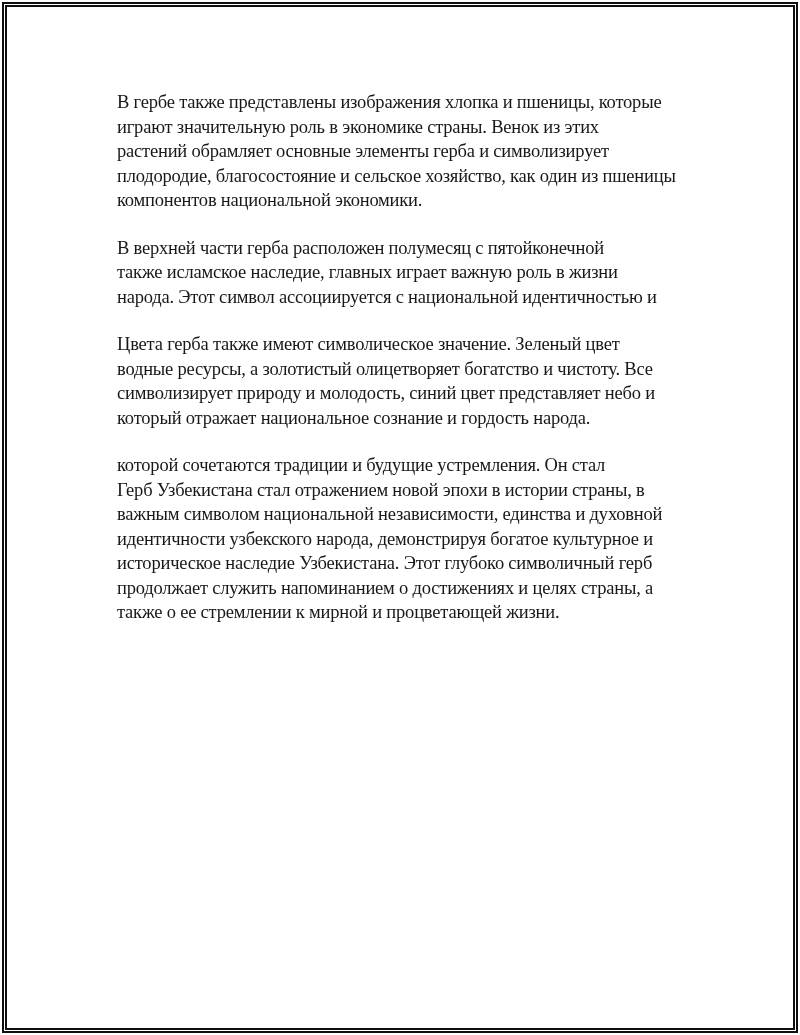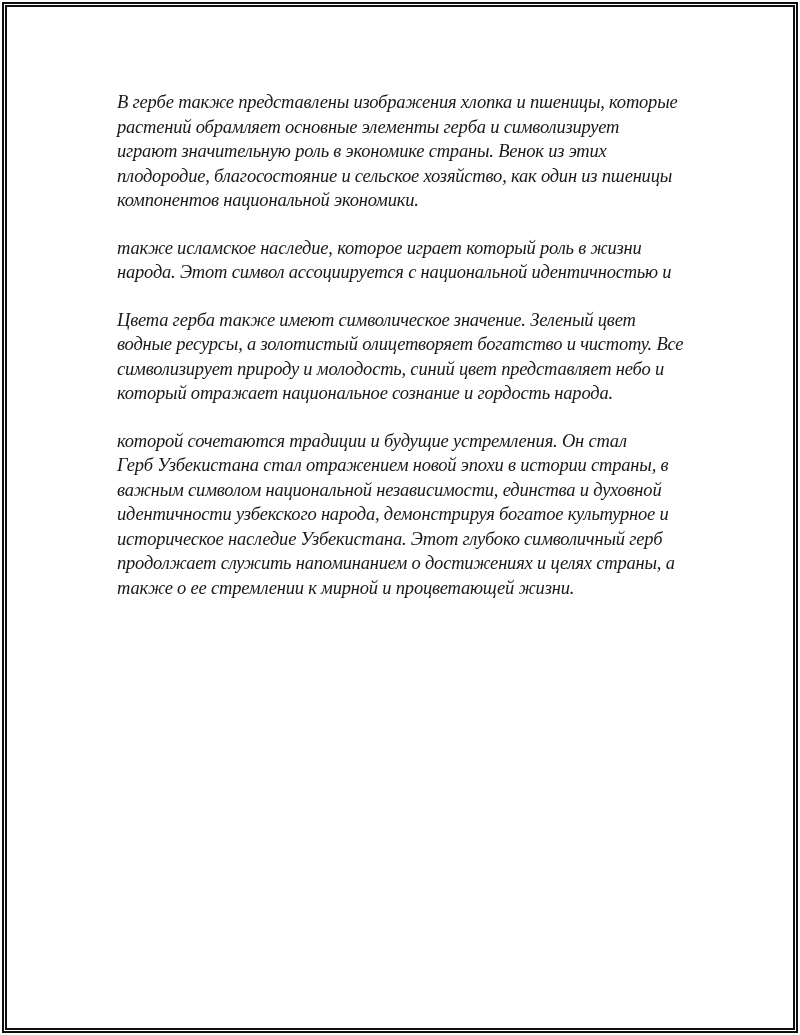--- a/index.html
+++ b/index.html
@@ -33,42 +33,42 @@
     left: 117px;
     top: 90px;
     width: 585px;
   }
   .para {
     margin: 0 0 23px 0;
     font-size: 18.5px;
     line-height: 24.5px;
     letter-spacing: -0.2px;
     color: #181818;
-    font-style: italic;
   }
   .line {
     display: block;
     white-space: nowrap;
   }
 </style>
 </head>
 <body>
 
 <div class="page">
   <div class="page-frame"></div>
   <div class="content" id="content">
       <p class="para">
         <span class="line">В гербе также представлены изображения хлопка и пшеницы, которые</span>
+        <span class="line">играют значительную роль в экономике страны. Венок из этих</span>
         <span class="line">растений обрамляет основные элементы герба и символизирует</span>
-        <span class="line">играют значительную роль в экономике страны. Венок из этих</span>
         <span class="line">плодородие, благосостояние и сельское хозяйство, как один из пшеницы</span>
         <span class="line">компонентов национальной экономики.</span>
       </p>
       <p class="para">
-        <span class="line">также исламское наследие, которое играет который роль в жизни</span>
+        <span class="line">В верхней части герба расположен полумесяц с пятойконечной</span>
+        <span class="line">также исламское наследие, главных играет важную роль в жизни</span>
         <span class="line">народа. Этот символ ассоциируется с национальной идентичностью и</span>
       </p>
       <p class="para">
         <span class="line">Цвета герба также имеют символическое значение. Зеленый цвет</span>
         <span class="line">водные ресурсы, а золотистый олицетворяет богатство и чистоту. Все</span>
         <span class="line">символизирует природу и молодость, синий цвет представляет небо и</span>
         <span class="line">который отражает национальное сознание и гордость народа.</span>
       </p>
       <p class="para">
         <span class="line">которой сочетаются традиции и будущие устремления. Он стал</span>

